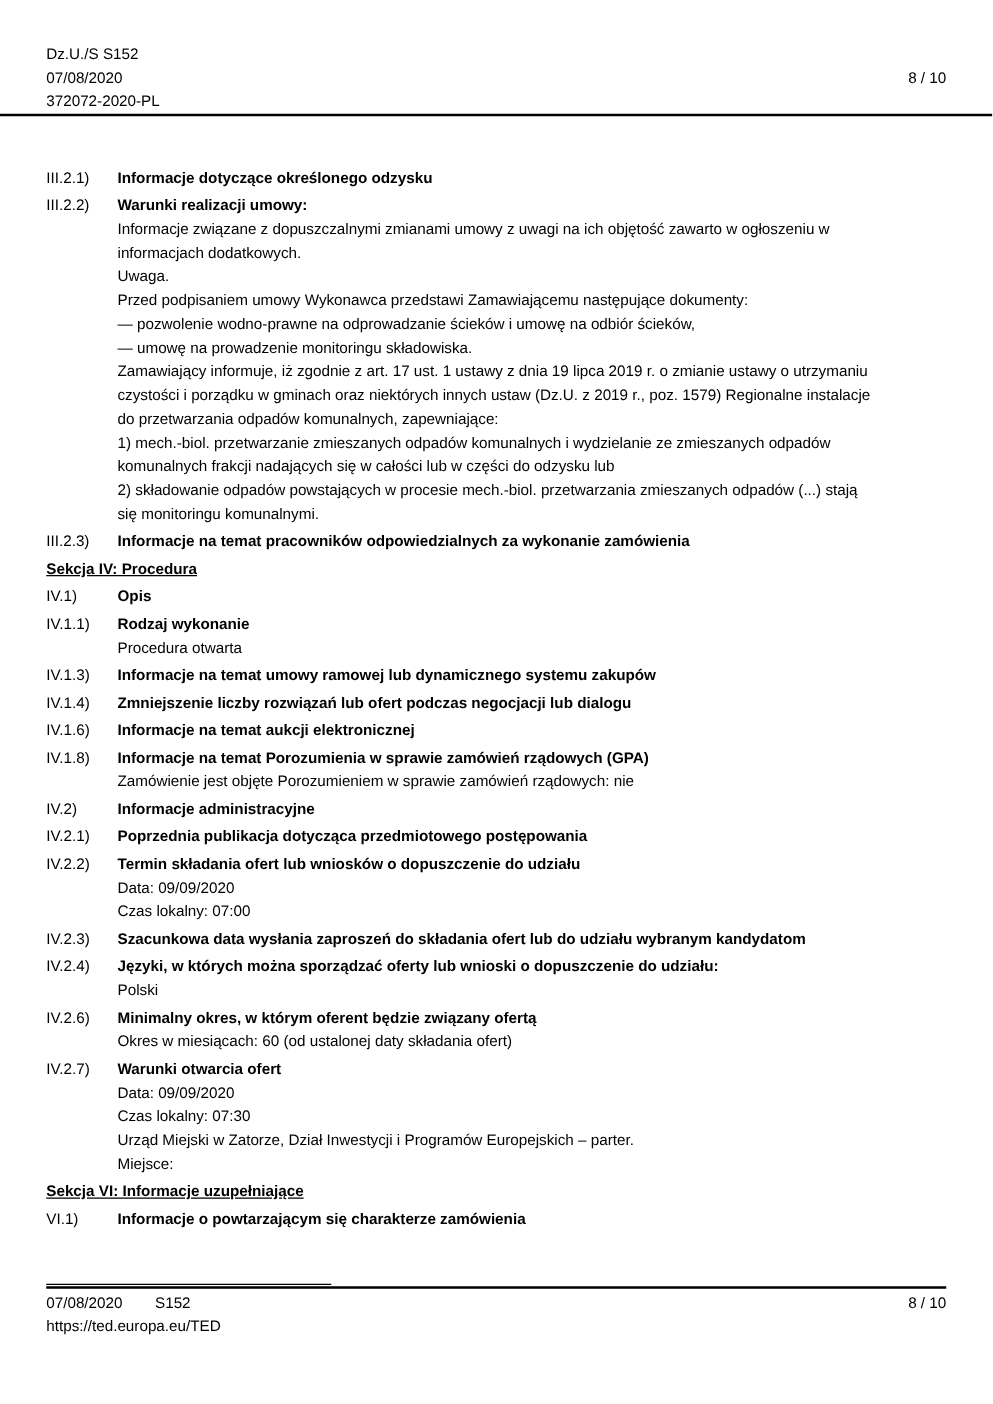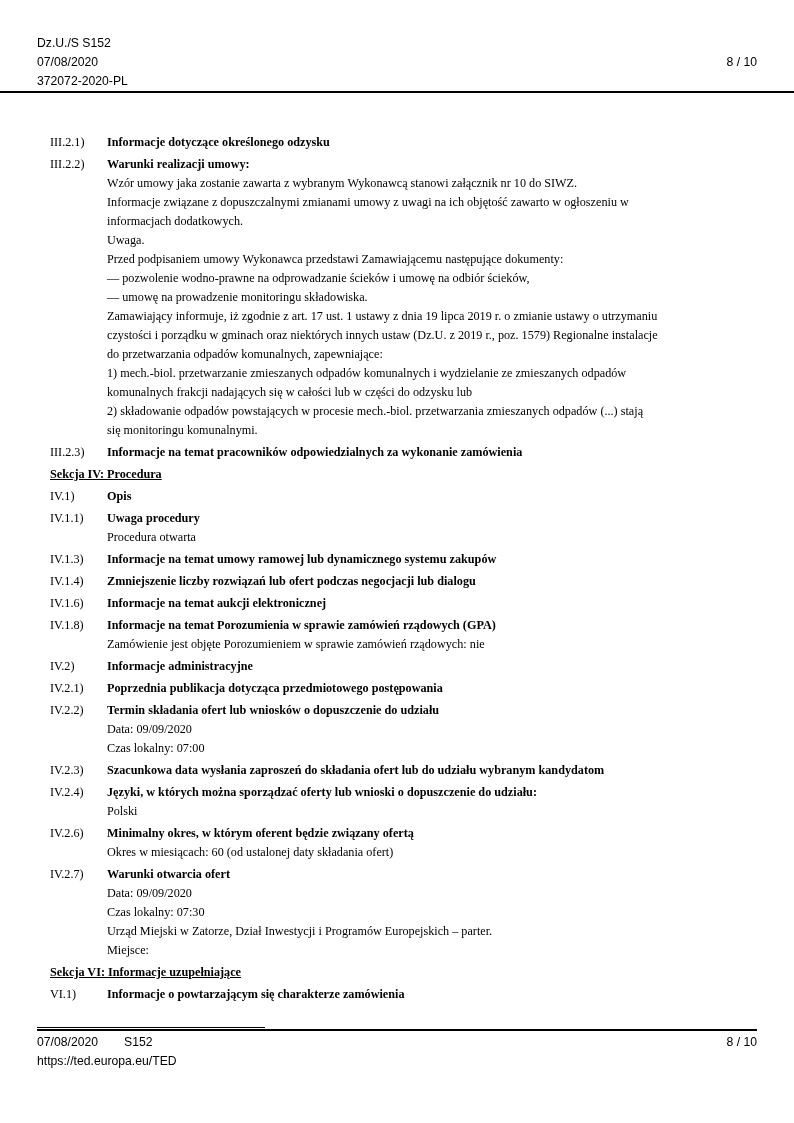--- a/index.html
+++ b/index.html
@@ -5,21 +5,21 @@
   * { box-sizing: border-box; }
   html, body { margin: 0; padding: 0; background: #ffffff; }
   .page {
     width: 794px; height: 1123px; background: #ffffff; color: #000000;
     font-family: "Liberation Sans", sans-serif;
     font-size: 12.2px; line-height: 19px;
     display: flex; flex-direction: column; overflow: hidden;
   }
   .header { padding: 34px 37px 0 37px; border-bottom: 2px solid #000; }
   .hrow { display: flex; justify-content: space-between; }
-  .content { padding: 0 50px; margin-top: 40px; font-family: Liberation Serif, serif; }
+  .content { padding: 0 37px; margin-top: 40px; }
   .row { display: flex; margin-top: 3px; }
   .row:first-child { margin-top: 0; }
   .num { width: 57px; flex: none; }
   .item-body { flex: 1; min-width: 0; }
   .title { font-weight: bold; }
   .para { white-space: nowrap; }
   .section-heading { font-weight: bold; text-decoration: underline; margin-top: 3px; }
   .footer { margin-top: auto; padding: 0 37px 52px 37px; }
   .footer-rule { position: relative; height: 4px; border-bottom: 2px solid #000; margin-bottom: 2px; }
   .footer-rule-top { position: absolute; left: 0; top: 0; width: 228px; border-top: 1px solid #000; }
@@ -47,21 +47,20 @@
       <div class="num">III.2.1)</div>
       <div class="item-body">
         <div class="title">Informacje dotyczące określonego odzysku</div>
       </div>
     </div>
 
     <div class="row">
       <div class="num">III.2.2)</div>
       <div class="item-body">
         <div class="title">Warunki realizacji umowy:</div>
-        <div class="para">Wzór umowy jaka zostanie zawarta z wybranym Wykonawcą stanowi załącznik nr 10 do SIWZ.</div>
         <div class="para">Informacje związane z dopuszczalnymi zmianami umowy z uwagi na ich objętość zawarto w ogłoszeniu w</div>
         <div class="para">informacjach dodatkowych.</div>
         <div class="para">Uwaga.</div>
         <div class="para">Przed podpisaniem umowy Wykonawca przedstawi Zamawiającemu następujące dokumenty:</div>
         <div class="para">— pozwolenie wodno-prawne na odprowadzanie ścieków i umowę na odbiór ścieków,</div>
         <div class="para">— umowę na prowadzenie monitoringu składowiska.</div>
         <div class="para">Zamawiający informuje, iż zgodnie z art. 17 ust. 1 ustawy z dnia 19 lipca 2019 r. o zmianie ustawy o utrzymaniu</div>
         <div class="para">czystości i porządku w gminach oraz niektórych innych ustaw (Dz.U. z 2019 r., poz. 1579) Regionalne instalacje</div>
         <div class="para">do przetwarzania odpadów komunalnych, zapewniające:</div>
         <div class="para">1) mech.-biol. przetwarzanie zmieszanych odpadów komunalnych i wydzielanie ze zmieszanych odpadów</div>
@@ -83,21 +82,21 @@
     <div class="row">
       <div class="num">IV.1)</div>
       <div class="item-body">
         <div class="title">Opis</div>
       </div>
     </div>
 
     <div class="row">
       <div class="num">IV.1.1)</div>
       <div class="item-body">
-        <div class="title">Uwaga procedury</div>
+        <div class="title">Rodzaj wykonanie</div>
         <div class="para">Procedura otwarta</div>
       </div>
     </div>
 
     <div class="row">
       <div class="num">IV.1.3)</div>
       <div class="item-body">
         <div class="title">Informacje na temat umowy ramowej lub dynamicznego systemu zakupów</div>
       </div>
     </div>

